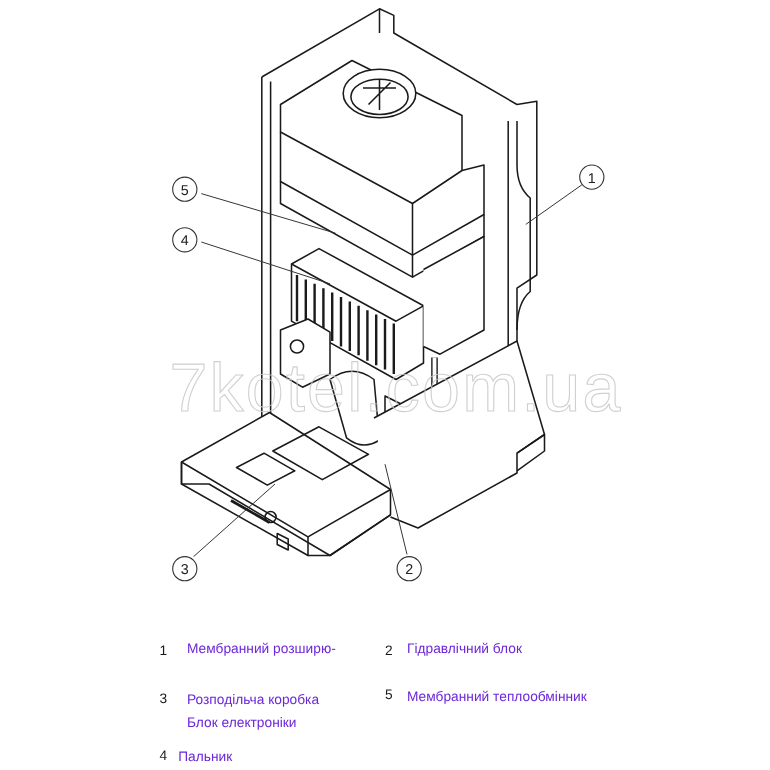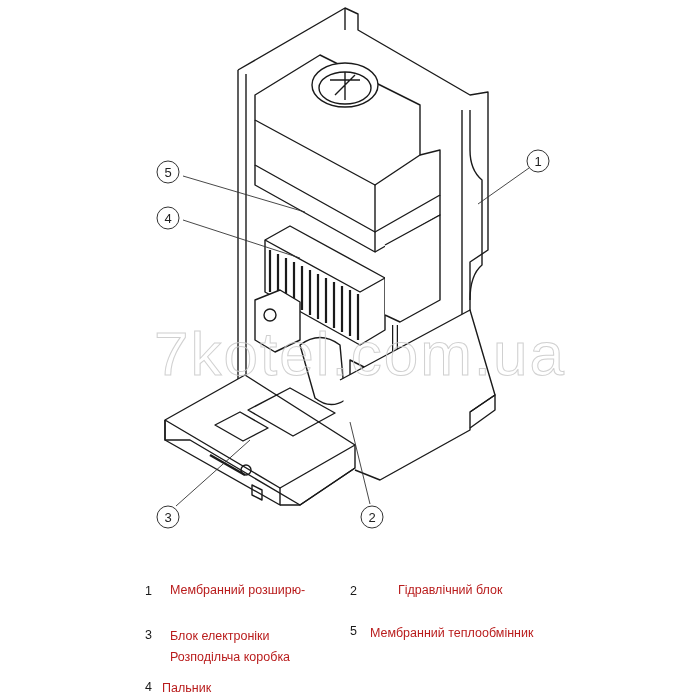--- a/index.html
+++ b/index.html
@@ -4,21 +4,21 @@
 <style>
   html, body { margin:0; padding:0; background:#ffffff; }
   body { width:700px; height:700px; position:relative; overflow:hidden;
          font-family:"Liberation Sans", sans-serif; color:#1a1a1a; }
   #diagram { position:absolute; left:0; top:0; width:700px; height:570px; }
   .callout-num { font-family:"Liberation Sans", sans-serif; font-size:13px; fill:#222; }
   .watermark { position:absolute; left:138px; top:318px; font-family:"Liberation Sans", sans-serif;
                font-size:62px; letter-spacing:2px; color:transparent;
                -webkit-text-stroke:1px rgba(200,200,200,0.85); white-space:nowrap;margin-left:16px; }
   .legend { position:absolute; left:0; top:0; width:700px; height:700px; pointer-events:none; }
-  .lg { position:absolute; font-size:12.5px; line-height:18px; color:#b91c1c; pointer-events:auto; }
+  .lg { position:absolute; font-size:12.5px; line-height:18px; color:#6d28d9; pointer-events:auto; }
   .lg-num { position:absolute; font-size:12.5px; color:#1a1a1a; }
 </style>
 </head>
 <body>
 
 <svg id="diagram" viewBox="0 0 700 570" xmlns="http://www.w3.org/2000/svg">
   <g stroke="#1a1a1a" stroke-width="1.4" fill="none" stroke-linejoin="round">
 
     <path d="M238 70 L345 8 L358 14 L358 30 L470 95 L488 92 L488 250 L470 262 L470 400"></path>
     <path d="M238 70 L238 390"></path>
@@ -109,28 +109,28 @@
 <div class="watermark">7kotel.com.ua</div>
 
 <div class="legend">
 
   <span class="lg-num" style="left:145px;top:584px;">1</span>
   <div class="lg" style="left:170px;top:581px;">
     <div>Мембранний розширю-</div>
   </div>
 
   <span class="lg-num" style="left:350px;top:584px;">2</span>
-  <div class="lg" style="left:370px;top:581px;margin-left:28px;">
+  <div class="lg" style="left:370px;top:581px;">
     <div>Гідравлічний блок</div>
   </div>
 
   <span class="lg-num" style="left:145px;top:628px;">3</span>
   <div class="lg" style="left:170px;top:626px;line-height:21px;">
+    <div>Розподільча коробка</div>
     <div>Блок електроніки</div>
-    <div>Розподільча коробка</div>
   </div>
 
   <span class="lg-num" style="left:350px;top:624px;">5</span>
   <div class="lg" style="left:370px;top:624px;">
     <div>Мембранний теплообмінник</div>
   </div>
 
   <span class="lg-num" style="left:145px;top:680px;">4</span>
   <div class="lg" style="left:162px;top:679px;">
     <div>Пальник</div>

